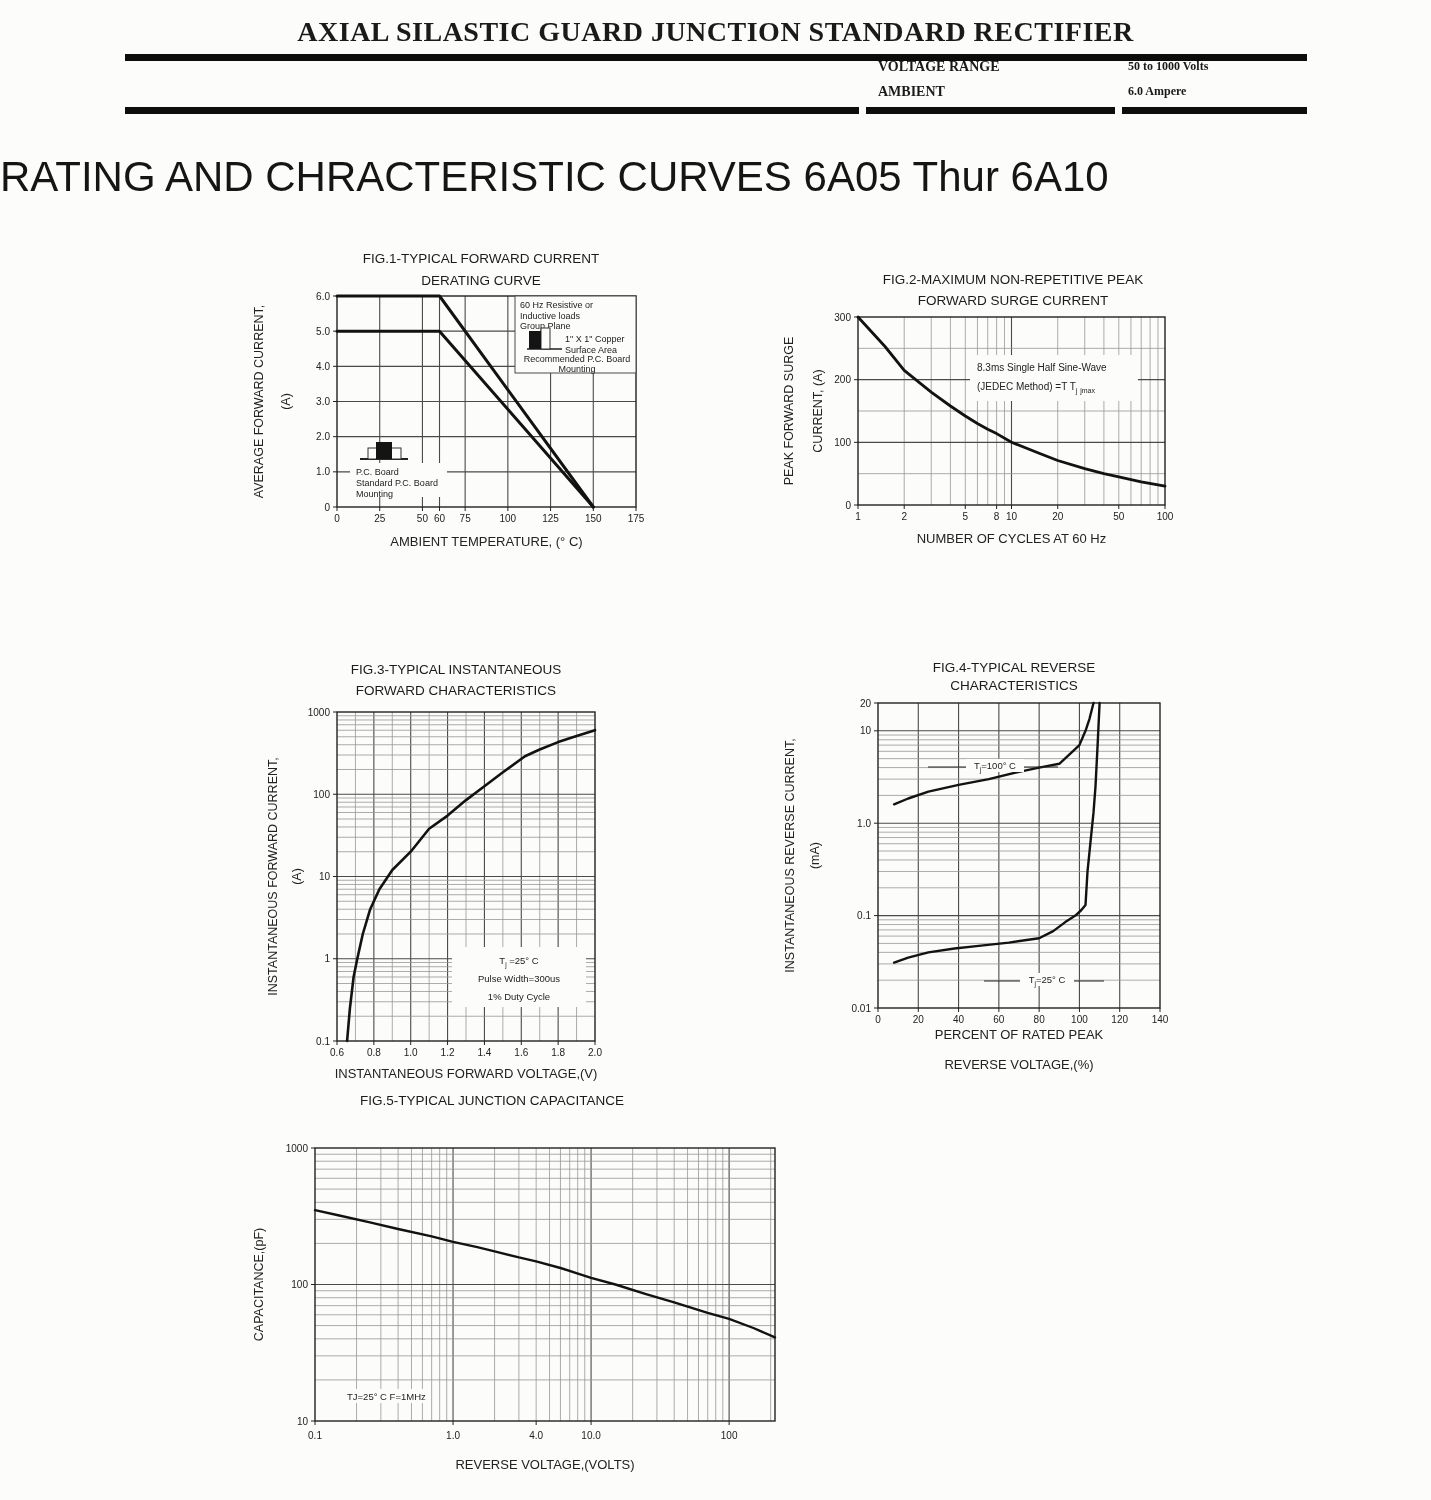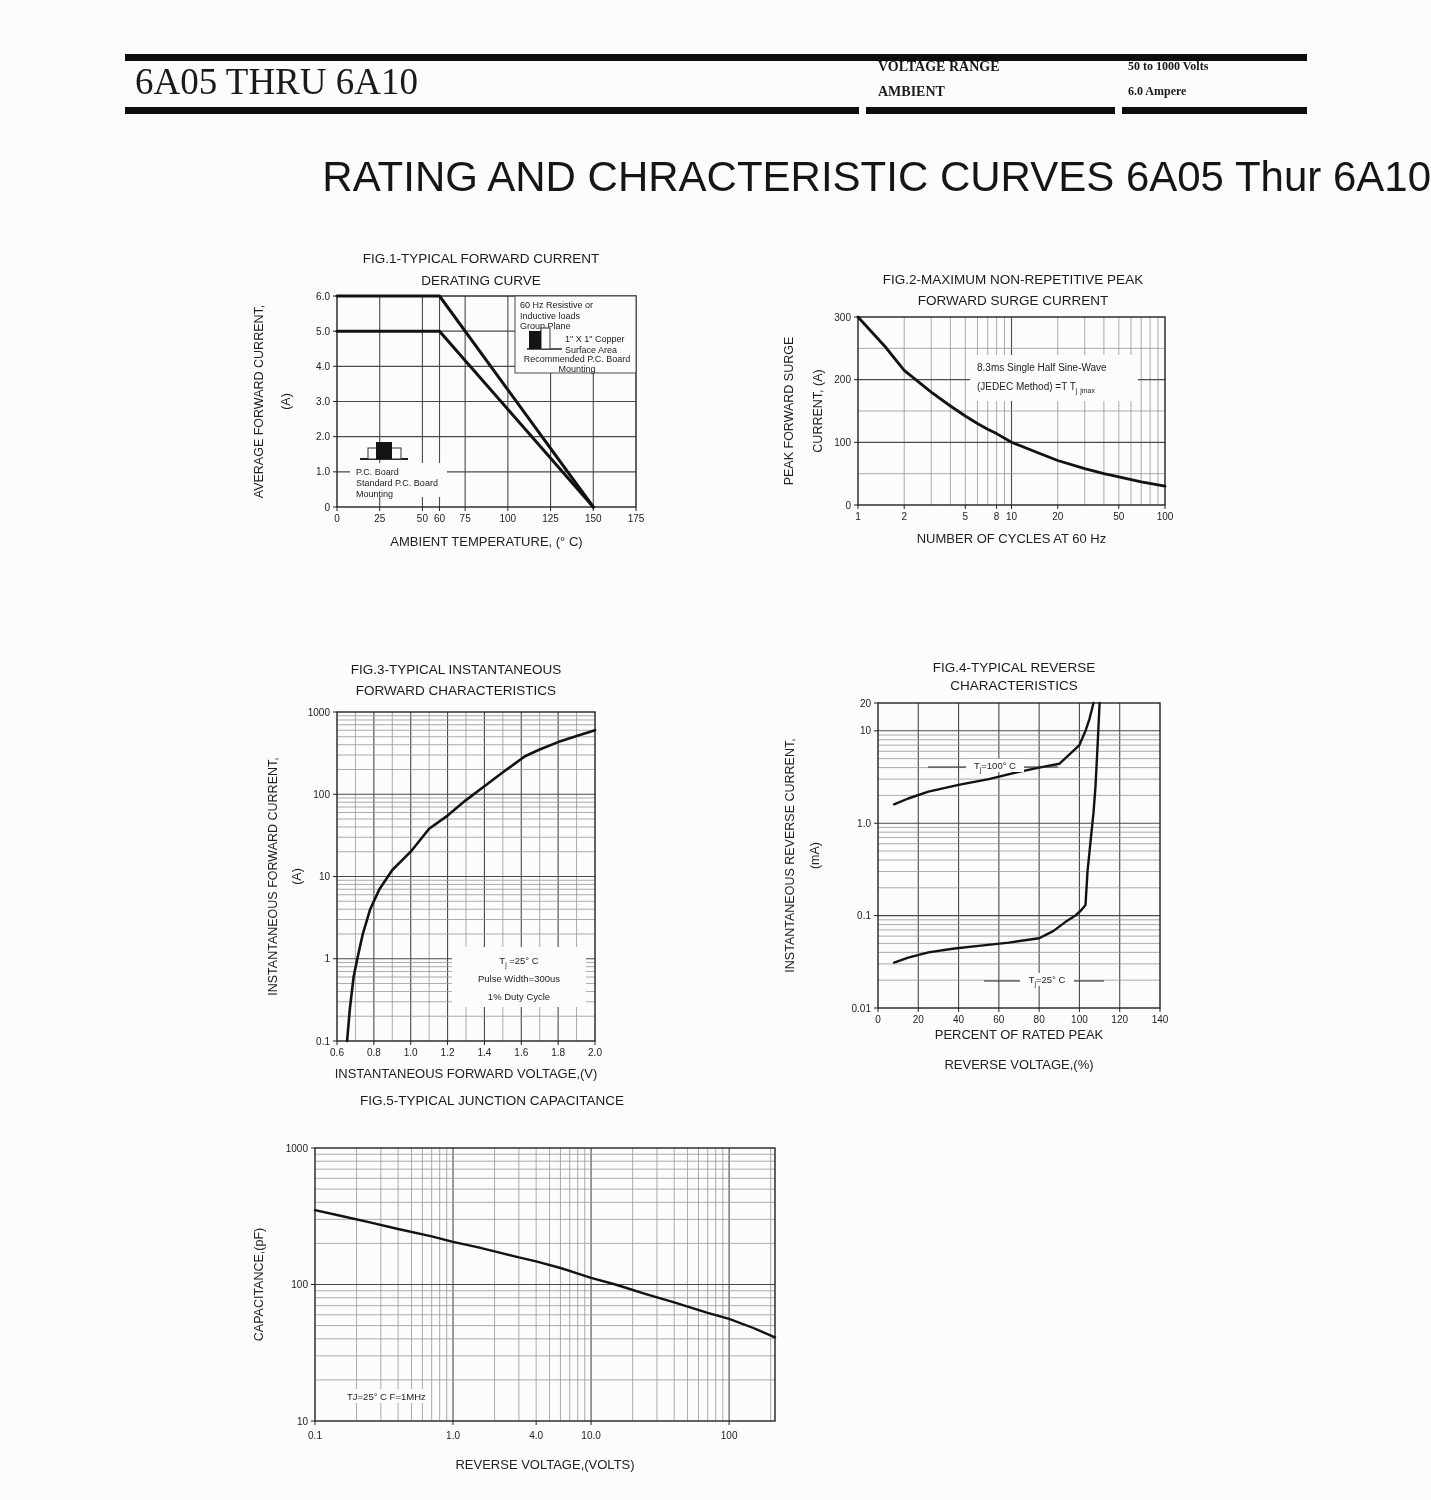--- a/index.html
+++ b/index.html
@@ -7,29 +7,29 @@
   .doc-title{position:absolute;top:16px;left:0;width:100%;text-align:center;font-family:"Liberation Serif",serif;font-weight:700;font-size:28px;letter-spacing:.5px}
   .bar{position:absolute;background:#0d0d0d;height:7px}
   .bar-top{left:125px;width:1182px;top:54px}
   .seg1{left:125px;width:734px;top:107px}
   .seg2{left:866px;width:249px;top:107px}
   .seg3{left:1122px;width:185px;top:107px}
   .part{position:absolute;left:135px;top:60px;font-family:"Liberation Serif",serif;font-size:37px}
   .spec-label{position:absolute;left:878px;font-family:"Liberation Serif",serif;font-weight:700;font-size:14px;white-space:nowrap}
   .spec-value{position:absolute;left:1128px;font-family:"Liberation Serif",serif;font-weight:700;font-size:12px;white-space:nowrap}
   .sl0,.sv0{top:59px}.sl1,.sv1{top:84px}
-  .page-title{position:absolute;top:153px;left:0;width:100%;margin:0;text-align:right;font-weight:400;font-size:42px;color:#151515}
+  .page-title{position:absolute;top:153px;left:0;width:100%;margin:0;text-align:left;font-weight:400;font-size:42px;color:#151515}
   #charts{position:absolute;left:0;top:0}
 </style>
 </head>
 <body>
 
 <div class="page">
+  <div class="doc-title">AXIAL SILASTIC GUARD JUNCTION STANDARD RECTIFIER</div>
   <div class="bar bar-top"></div>
-  <div class="part">6A05 THRU 6A10</div>
   <div class="spec-label sl0">VOLTAGE RANGE</div>
   <div class="spec-value sv0">50 to 1000 Volts</div>
   <div class="spec-label sl1">AMBIENT</div>
   <div class="spec-value sv1">6.0 Ampere</div>
   <div class="bar seg1"></div>
   <div class="bar seg2"></div>
   <div class="bar seg3"></div>
   <h1 class="page-title">RATING AND CHRACTERISTIC CURVES 6A05 Thur 6A10</h1>
   <svg id="charts" width="1431" height="1500" viewBox="0 0 1431 1500">
       <g>

